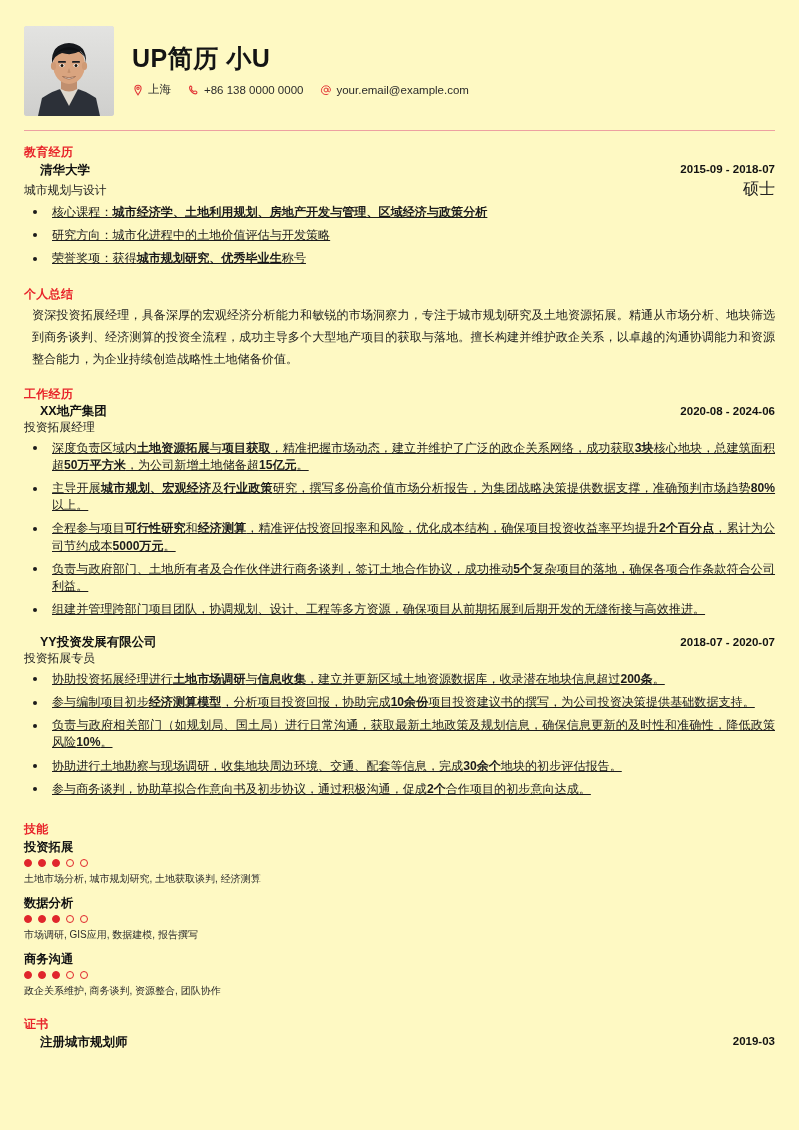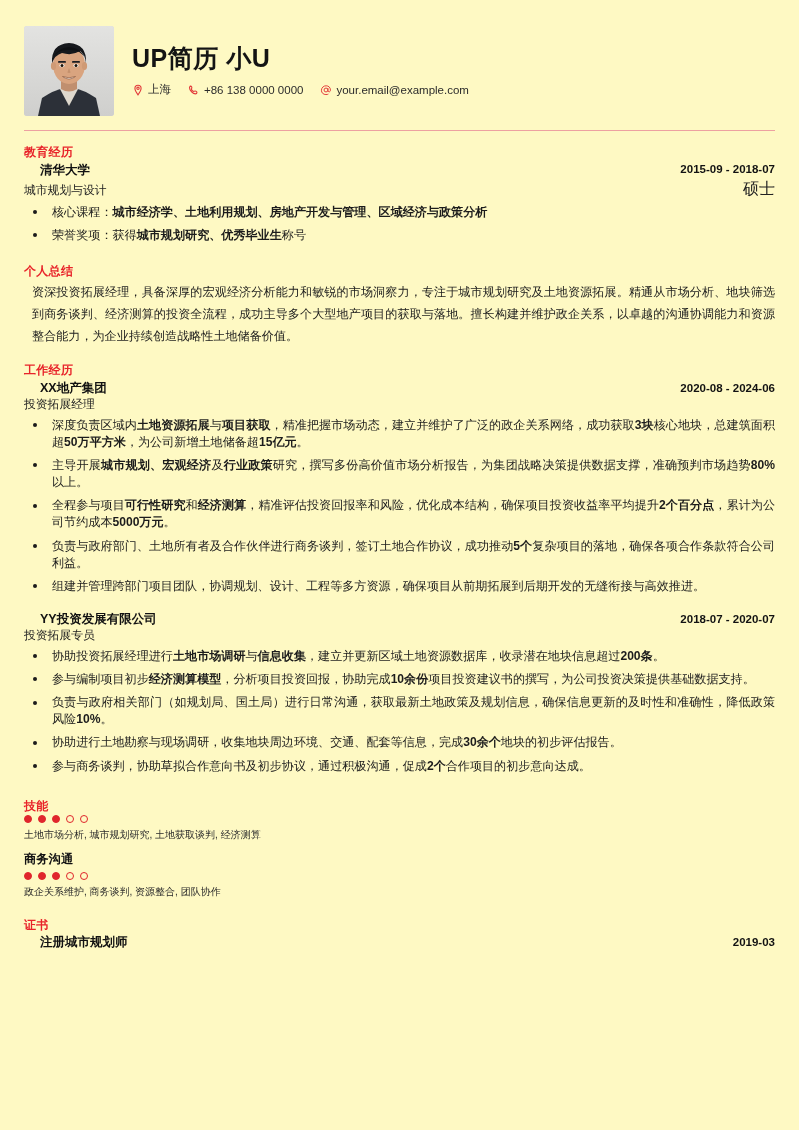--- a/index.html
+++ b/index.html
@@ -132,20 +132,21 @@
   }
   ul.bullets li {
     position: relative;
     padding-left: 28px;
     margin-bottom: 6px;
     font-size: 12.1px;
     line-height: 1.42;
     color: #1c1c1c;
     text-align: justify;
     text-justify: inter-character;
+    text-decoration: underline;
   }
   ul.bullets li::before {
     content: "";
     position: absolute;
     left: 9px;
     top: 6.5px;
     width: 4px;
     height: 4px;
     border-radius: 50%;
     background: #1c1c1c;
@@ -280,20 +281,21 @@
       <div class="entry-head">
         <span class="entry-org">清华大学</span>
         <span class="entry-date">2015-09 - 2018-07</span>
       </div>
       <div class="entry-sub">
         <span class="entry-role">城市规划与设计</span>
         <span class="entry-degree">硕士</span>
       </div>
       <ul class="bullets">
           <li>核心课程：<b>城市经济学、土地利用规划、房地产开发与管理、区域经济与政策分析</b></li>
+          <li>研究方向：城市化进程中的土地价值评估与开发策略</li>
           <li>荣誉奖项：获得<b>城市规划研究、优秀毕业生</b>称号</li>
         </ul>
     </div>
   </div>
 
   <div class="gap-md"></div>
 
   <div class="section">
     <div class="section-title">个人总结</div>
     <div class="summary-text">资深投资拓展经理，具备深厚的宏观经济分析能力和敏锐的市场洞察力，专注于城市规划研究及土地资源拓展。精通从市场分析、地块筛选到商务谈判、经济测算的投资全流程，成功主导多个大型地产项目的获取与落地。擅长构建并维护政企关系，以卓越的沟通协调能力和资源整合能力，为企业持续创造战略性土地储备价值。</div>
@@ -340,30 +342,42 @@
         </ul>
     </div>
   </div>
 
   <div class="gap-lg"></div>
 
   <div class="section">
     <div class="section-title">技能</div>
     <div id="skills-host">
         <div class="skill">
+          <div class="skill-name">投资拓展</div>
           <div class="dots">
             <span class="dot filled"></span>
             <span class="dot filled"></span>
             <span class="dot filled"></span>
             <span class="dot"></span>
             <span class="dot"></span>
           </div>
           <div class="skill-desc">土地市场分析, 城市规划研究, 土地获取谈判, 经济测算</div>
         </div>
         <div class="skill">
+          <div class="skill-name">数据分析</div>
+          <div class="dots">
+            <span class="dot filled"></span>
+            <span class="dot filled"></span>
+            <span class="dot filled"></span>
+            <span class="dot"></span>
+            <span class="dot"></span>
+          </div>
+          <div class="skill-desc">市场调研, GIS应用, 数据建模, 报告撰写</div>
+        </div>
+        <div class="skill">
           <div class="skill-name">商务沟通</div>
           <div class="dots">
             <span class="dot filled"></span>
             <span class="dot filled"></span>
             <span class="dot filled"></span>
             <span class="dot"></span>
             <span class="dot"></span>
           </div>
           <div class="skill-desc">政企关系维护, 商务谈判, 资源整合, 团队协作</div>
         </div>

